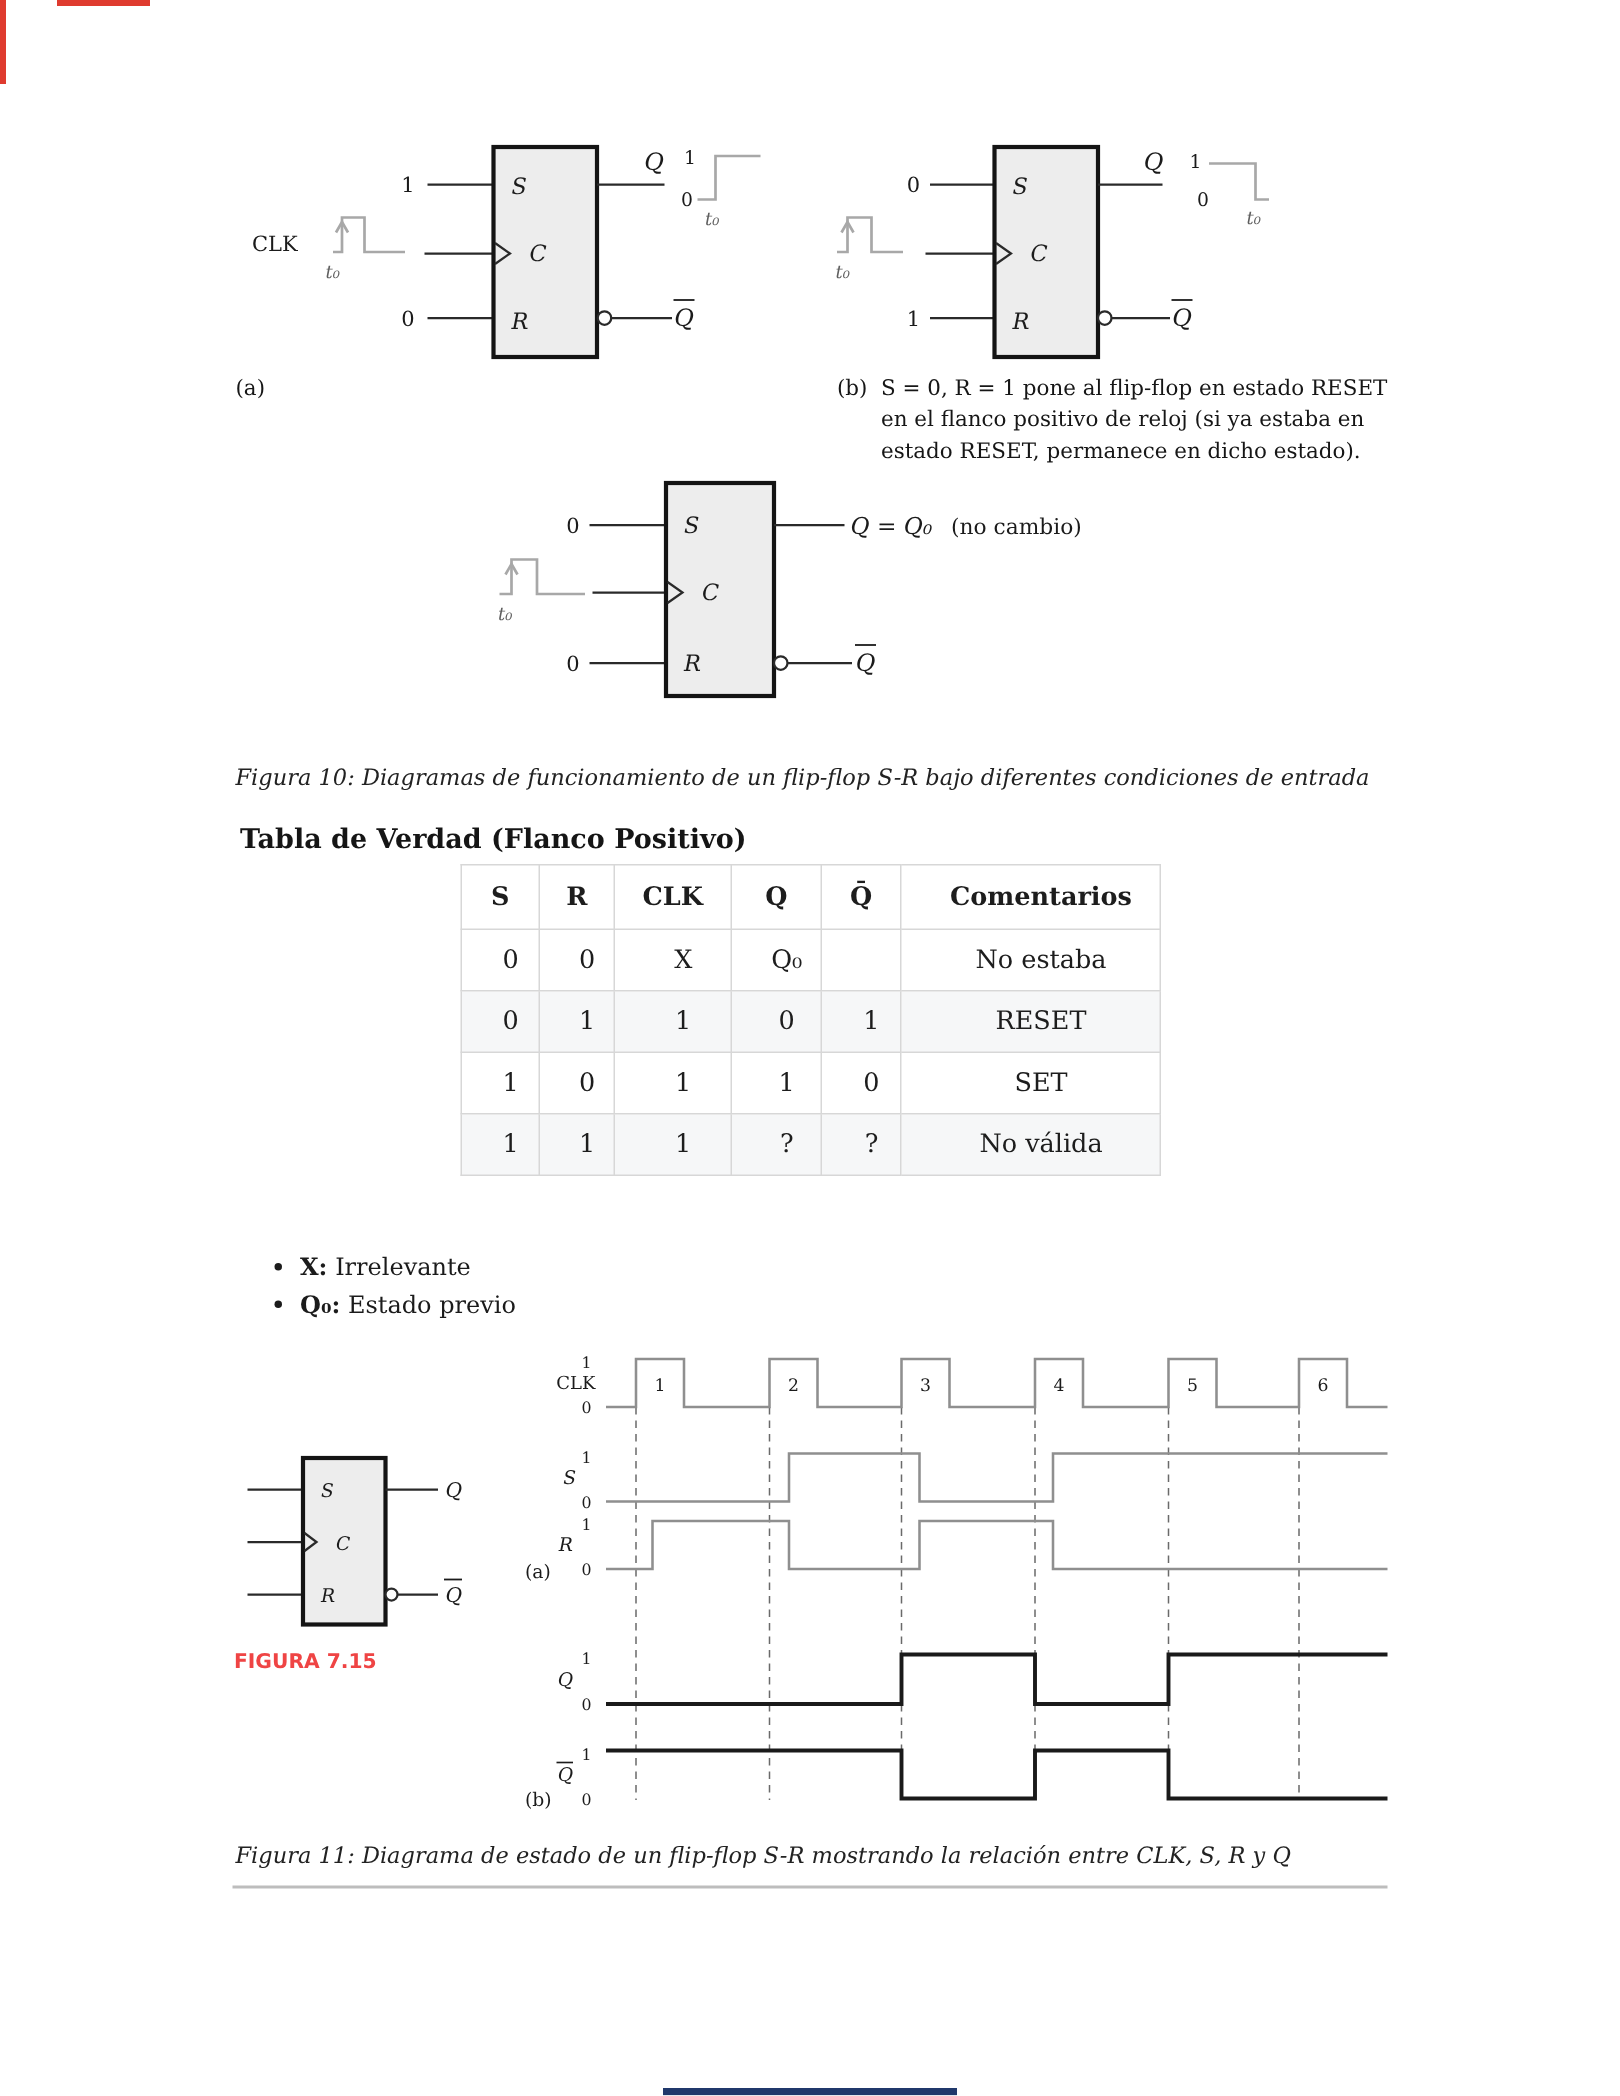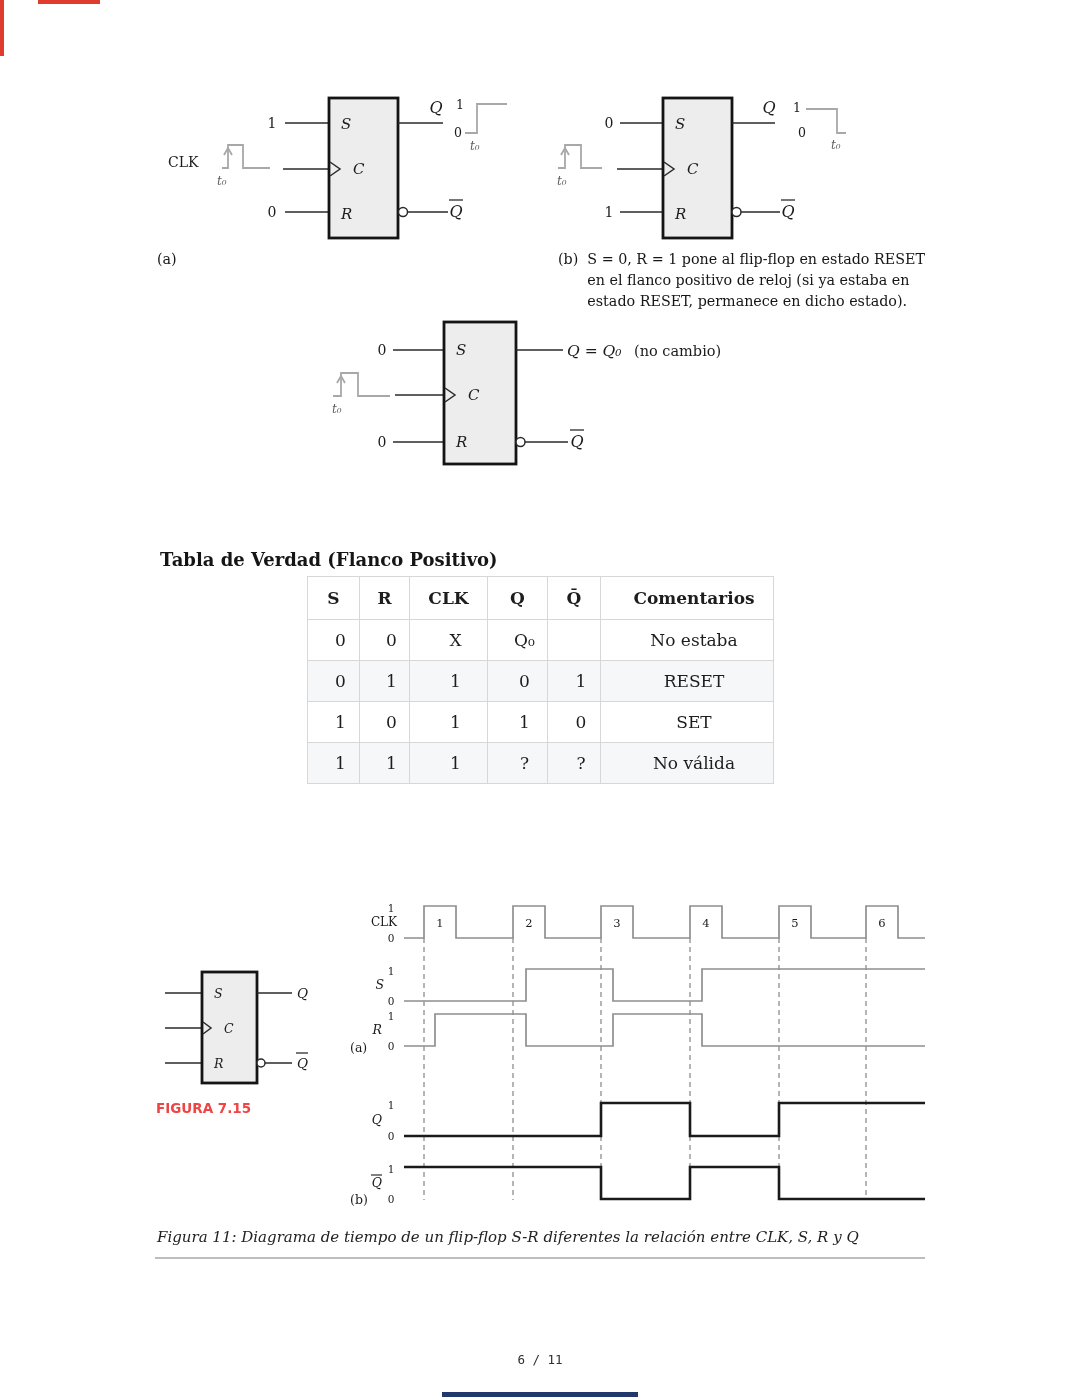--- a/index.html
+++ b/index.html
@@ -130,20 +130,21 @@
     <text class="pin" x="156" y="132">R</text>
     <line class="wire" x1="216" y1="35" x2="263" y2="35"></line>
     <text x="267" y="41" font-size="15.5" font-style="italic">Q = Q₀</text>
     <text x="334" y="41" font-size="14.5">(no cambio)</text>
     <circle class="bubble" cx="220.5" cy="127" r="4.5"></circle>
     <line class="wire" x1="225" y1="127" x2="268" y2="127"></line>
     <text class="qlab" x="277" y="132" text-anchor="middle">Q</text>
     <line class="ovl" x1="270" y1="115" x2="284" y2="115"></line>
   </svg>
 
+  <div class="abs fig-italic" style="left:157px;top:509px;">Figura 10: Diagramas de funcionamiento de un flip-flop S-R bajo diferentes condiciones de entrada</div>
 
   <div class="abs tbl-title" style="left:160px;top:549px;">Tabla de Verdad (Flanco Positivo)</div>
 
   <table class="truth abs" style="left:307px;top:576px;">
     <colgroup>
       <col style="width:52px">
         <col style="width:50px">
         <col style="width:78px">
       <col style="width:60px">
         <col style="width:53px">
@@ -188,20 +189,30 @@
         <td>1</td>
         <td>1</td>
         <td>1</td>
         <td>?</td>
         <td>?</td>
         <td>No válida</td>
       </tr>
     </tbody>
   </table>
 
+  <ul class="legend abs" style="left:183px;top:832px;">
+    <li>
+      <span class="term">X:</span>
+      <span>Irrelevante</span>
+    </li>
+    <li>
+      <span class="term">Q₀:</span>
+      <span>Estado previo</span>
+    </li>
+  </ul>
 
   <svg style="left:150px;top:940px;" width="215" height="155" viewBox="0 0 215 155">
     <line class="wire" x1="15" y1="53" x2="52" y2="53"></line>
     <line class="wire" x1="15" y1="88" x2="52" y2="88"></line>
     <line class="wire" x1="15" y1="123" x2="52" y2="123"></line>
     <rect class="ff-box" x="52" y="32" width="55" height="111" stroke-width="2.2"></rect>
     <polyline class="clk-tri" points="53,82 61,88 53,94"></polyline>
     <text x="64" y="58" font-size="12.5" font-style="italic">S</text>
     <text x="74" y="93" font-size="12.5" font-style="italic">C</text>
     <text x="64" y="128" font-size="12.5" font-style="italic">R</text>
@@ -246,19 +257,18 @@
       <text x="51" y="252" font-size="10.5" text-anchor="middle">0</text>
       <polyline points="64,279 261,279 261,311 350,311 350,279 439,279 439,311 585,311" fill="none" stroke="#1a1a1a" stroke-width="2.6"></polyline>
       <text x="42" y="299" font-size="12.5" font-style="italic" text-anchor="end">Q</text>
       <line x1="31" y1="287" x2="42" y2="287" stroke="#1b1b1b" stroke-width="1.1"></line>
       <text x="51" y="285" font-size="10.5" text-anchor="middle">1</text>
       <text x="51" y="315" font-size="10.5" text-anchor="middle">0</text>
       <text x="10" y="164" font-size="12.5">(a)</text>
       <text x="10" y="316" font-size="12.5">(b)</text>
     </svg>
 
-  <div class="abs fig-italic" style="left:157px;top:1228px;">Figura 11: Diagrama de tiempo de un flip-flop S-R diferentes la relación entre CLK, S, R y Q</div>
+  <div class="abs fig-italic" style="left:157px;top:1228px;">Figura 11: Diagrama de estado de un flip-flop S-R mostrando la relación entre CLK, S, R y Q</div>
 
   <div class="abs hr-line" style="left:155px;top:1257px;width:770px;"></div>
 
-  <div class="abs page-num" style="top:1352px;left:0;">6 / 11</div>
 
 </div>
 
 </body></html>

